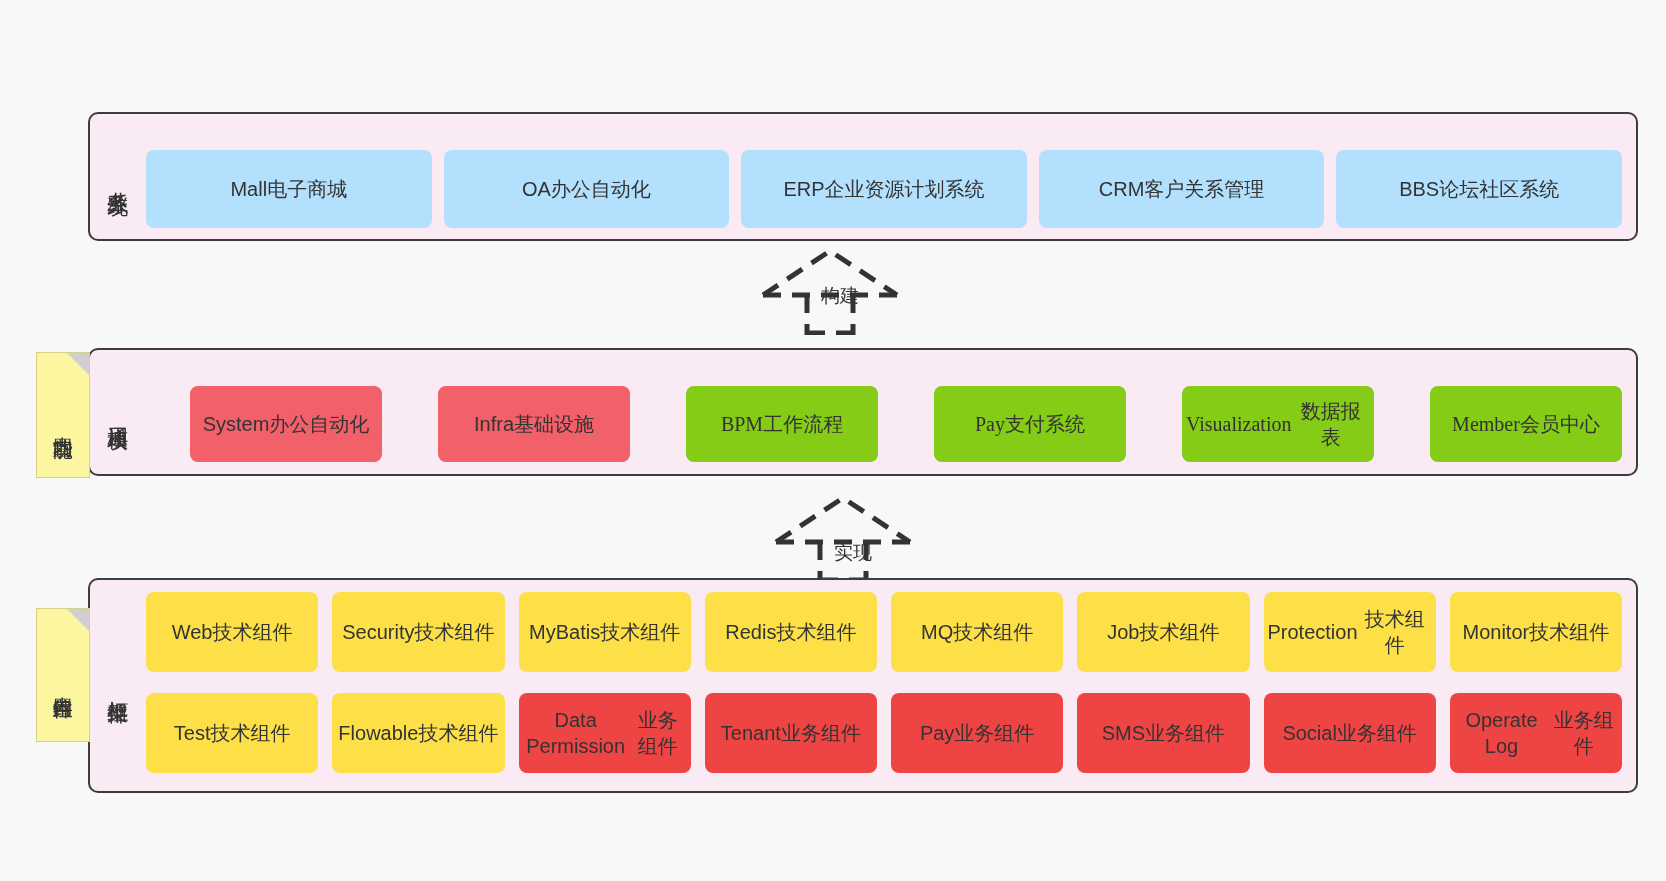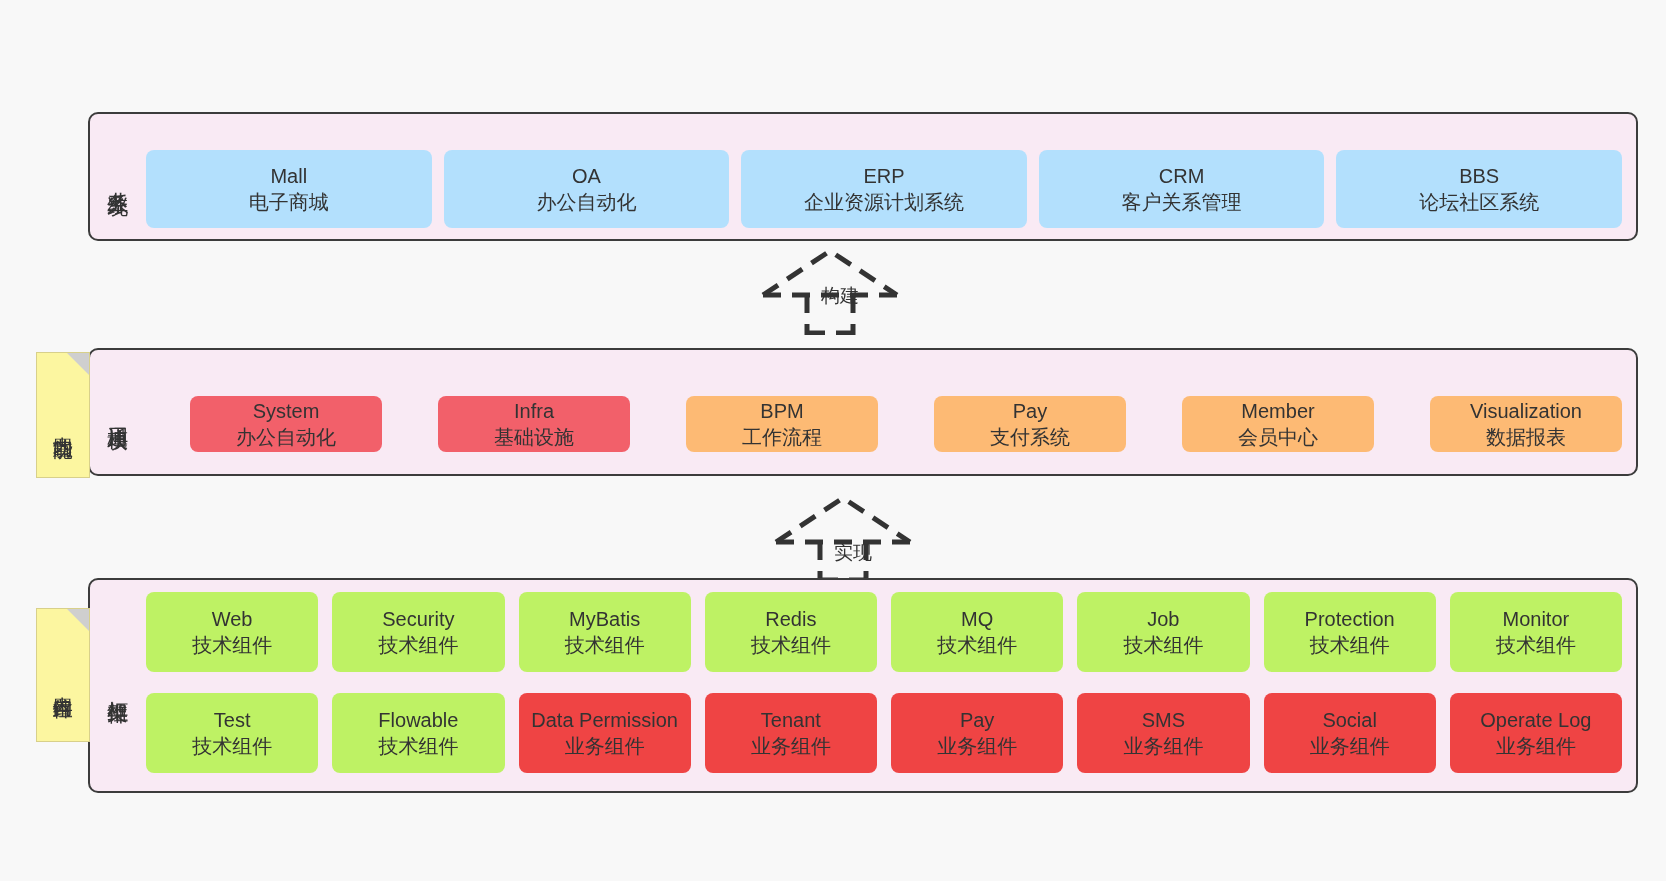--- a/index.html
+++ b/index.html
@@ -55,49 +55,49 @@
     display: flex;
     gap: 14px;
     flex: 1 1 0;
   }
 
   
   .node {
     flex: 1 1 0;
     border-radius: 8px;
     display: flex;
-    flex-direction: column;
+    flex-direction: row;
     align-items: center;
     justify-content: center;
     text-align: center;
     font-size: 20px;
     line-height: 1.3;
     color: #333333;
     padding: 6px 4px;
     box-sizing: border-box;
     user-select: none;
   }
   .node .nm { display: block; }
   .node .sub { display: block; }
 
   .blue   { background: #b3e0fd; }
   .red    { background: #f2606a; }
-  .pink   { background: #fdba74; }
-  .green  { background: #bef264; }
+  .pink   { background: #84cc16; font-family: Liberation Serif, serif; }
+  .green  { background: #fde047; }
   .lgreen { background: #ef4444; }
 
   
   #layer-business { left: 88px;  top: 112px; width: 1550px; height: 129px; }
   #layer-common   { left: 88px;  top: 348px; width: 1550px; height: 128px; }
   #layer-framework{ left: 88px;  top: 578px; width: 1550px; height: 215px; }
 
   #layer-business .layer-body { height: 100%; align-items: center; }
   #layer-business .node { height: 78px; }
   #layer-common .layer-body { height: 100%; align-items: center; }
-  #layer-common .node { height: 56px; margin-left: 44px; }
+  #layer-common .node { height: 76px; margin-left: 44px; }
   #layer-framework .node { height: 80px; }
 
   
   .sticky {
     position: absolute;
     width: 54px;
     background: #fcf6a0;
     border: 1px solid #d8d08a;
     display: flex;
     align-items: center;
@@ -196,26 +196,26 @@
     </div>
     <div class="node pink">
       <span class="nm">BPM</span>
       <span class="sub">工作流程</span>
     </div>
     <div class="node pink">
       <span class="nm">Pay</span>
       <span class="sub">支付系统</span>
     </div>
     <div class="node pink">
+      <span class="nm">Visualization</span>
+      <span class="sub">数据报表</span>
+    </div>
+    <div class="node pink">
       <span class="nm">Member</span>
       <span class="sub">会员中心</span>
-    </div>
-    <div class="node pink">
-      <span class="nm">Visualization</span>
-      <span class="sub">数据报表</span>
     </div>
   </div>
 </div>
 
 <div class="arrow" id="arrow-implement">
   <svg width="150" height="90" viewBox="0 0 150 90">
     <polyline points="8,50 75,6 142,50" fill="none" stroke="#333333" stroke-width="5" stroke-dasharray="18,11"></polyline>
     <line x1="8" y1="50" x2="142" y2="50" stroke="#333333" stroke-width="5" stroke-dasharray="18,11"></line>
     <line x1="52" y1="50" x2="52" y2="90" stroke="#333333" stroke-width="5" stroke-dasharray="18,11"></line>
     <line x1="98" y1="50" x2="98" y2="90" stroke="#333333" stroke-width="5" stroke-dasharray="18,11"></line>

